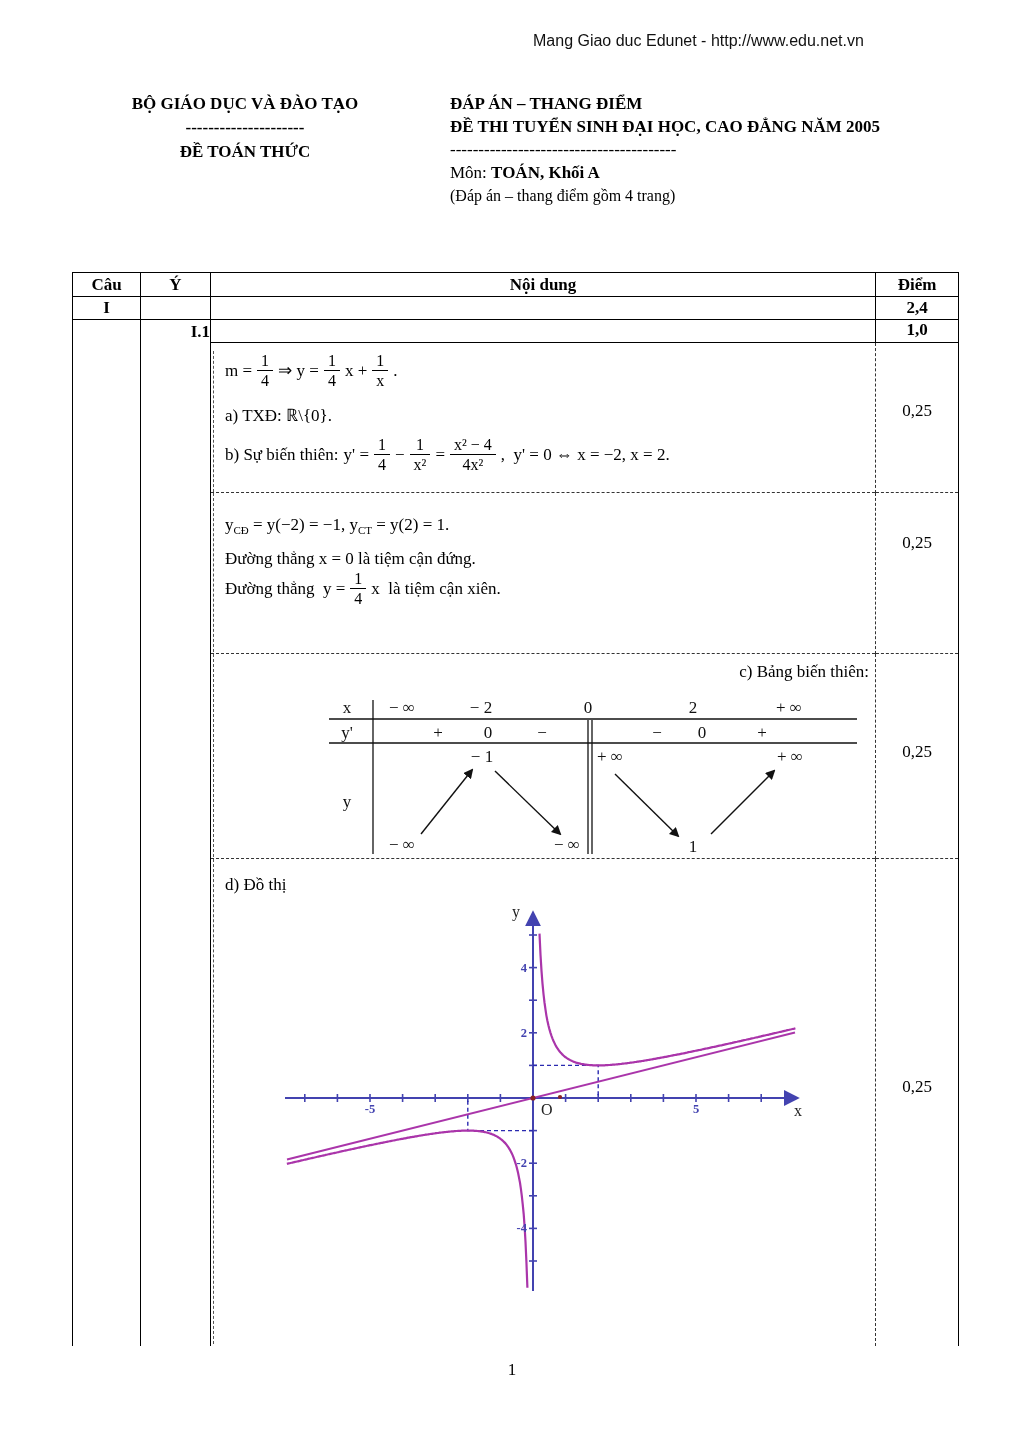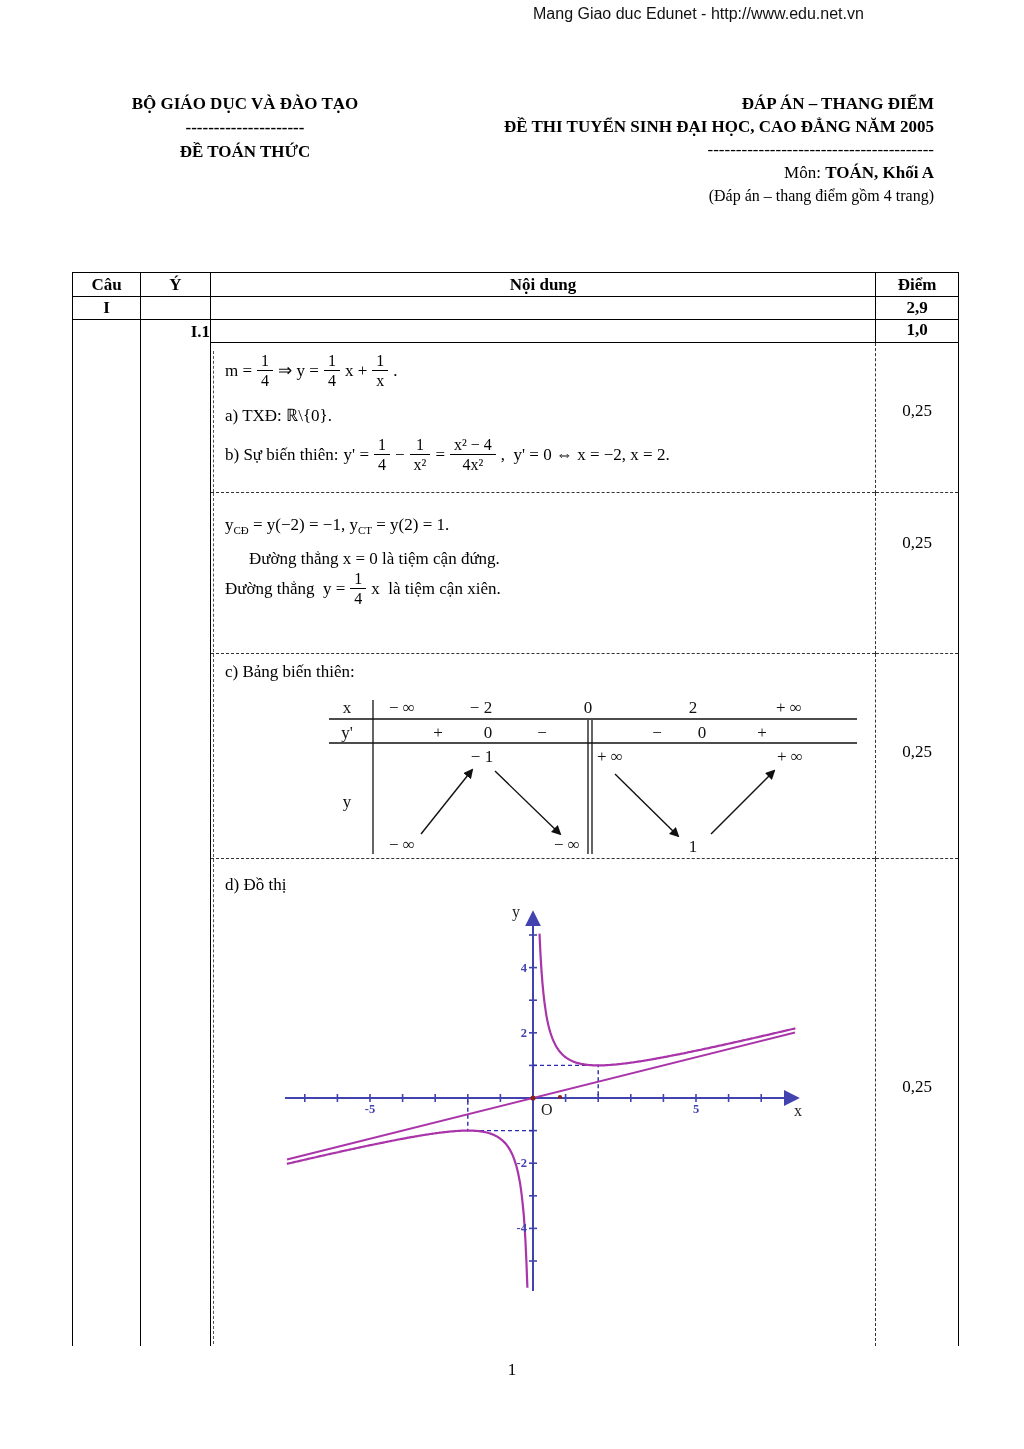--- a/index.html
+++ b/index.html
@@ -1,25 +1,25 @@
 <!DOCTYPE html>
 <html><head>
 <meta charset="utf-8">
 <style>
   * { margin:0; padding:0; box-sizing:border-box; }
   body { background:#e8e8e8; }
   .page { position:relative; width:1024px; height:1449px; background:#ffffff;
           font-family:"Liberation Serif", serif; color:#000; margin:0 auto; overflow:hidden; }
 
-  .watermark { position:absolute; top:5px; left:533px; font-family:"Liberation Sans", sans-serif;
+  .watermark { position:absolute; top:32px; left:533px; font-family:"Liberation Sans", sans-serif;
                font-size:16px; color:#111; }
 
   .hdr-left  { position:absolute; top:92px; left:116px; width:258px; text-align:center;
                font-size:17px; font-weight:bold; line-height:24px; }
-  .hdr-right { position:absolute; top:92px; left:450px; width:484px; text-align:right;
+  .hdr-right { position:absolute; top:92px; left:450px; width:484px; text-align:left;
                font-size:17px; line-height:23px; }
   .hdr-right .b { font-weight:bold; }
   .hdr-right .note { font-size:16px; font-weight:normal; }
 
   table.grade { position:absolute; left:72px; top:272px; width:886px;
                 border-collapse:collapse; table-layout:fixed; font-size:17px; }
   table.grade td, table.grade th { padding:0; vertical-align:top; }
   tr.r-head th { border:1.5px solid #000; font-weight:bold; text-align:center; height:24px;
                  vertical-align:middle; }
   tr.r-q td { border:1.2px solid #000; font-weight:bold; text-align:center; height:23px;
@@ -31,37 +31,37 @@
   td.nd-p  { border-bottom:1.2px solid #000; border-right:1.2px solid #000; height:23px; }
   td.dm-p  { border-bottom:1.2px solid #000; border-right:1.5px solid #000; text-align:center;
              font-weight:bold; vertical-align:middle; }
   td.nd { border-right:1px dashed #333; }
   td.dm { border-right:1.5px solid #000; text-align:center; font-size:17px;font-family:Liberation Serif, serif; }
   tr.c2 td, tr.c3 td, tr.c4 td { border-top:1px dashed #333; }
   tr.c1 { height:143px; } tr.c2 { height:161px; } tr.c3 { height:205px; } tr.c4 { height:487px; }
 
   .blk { margin-left:2px; border-left:1px dashed #555; padding:0 6px 0 11px; }
   .c1 .blk { min-height:141px; } .c2 .blk { min-height:159px; }
-  .c3 .blk { min-height:203px; } .c4 .blk { min-height:485px; }
+  .c3 .blk { min-height:203px;text-align:right; } .c4 .blk { min-height:485px; }
 
   .score { display:inline-block; }
   .sc1 { padding-top:58px; } .sc2 { padding-top:40px; } .sc3 { padding-top:88px; } .sc4 { padding-top:218px; }
 
   .mline { display:flex; align-items:center; gap:5px; white-space:pre; }
   .frac { display:inline-block; text-align:center; font-size:16px; line-height:19px;
           vertical-align:middle; }
   .frac .num { display:block; border-bottom:1.2px solid #000; padding:0 4px; }
   .frac .den { display:block; padding:0 4px; }
   sub.idx { font-size:11px; }
 
   .b1-l1 { margin-top:8px; }
   .b1-la { margin-top:13px; }
   .b1-lb { margin-top:9px; }
   .b2 { padding-top:22px; }
-  .b2-l2 { margin-top:13px;margin-left:24px; }
+  .b2-l2 { margin-top:13px; }
   .b2-l3 { margin-top:0; }
   .b3 { padding-top:8px; }
   .b4 { padding-top:16px; }
 
   .bbt-svg { margin:12px 0 0 100px; display:block; }
   .bbt-svg text { font-family:"Liberation Serif", serif; font-size:17px; fill:#111; }
   .graph-svg { margin:6px 0 0 58px; display:block; }
 
   .page-num { position:absolute; top:1360px; left:0; width:100%; text-align:center; font-size:17px; }
 </style>
@@ -97,21 +97,21 @@
         <tr class="r-head">
       <th>Câu</th>
       <th>Ý</th>
       <th>Nội dung</th>
       <th>Điểm</th>
     </tr>
     <tr class="r-q">
       <td>I</td>
       <td></td>
       <td></td>
-      <td>2,9</td>
+      <td>2,4</td>
     </tr>
     <tr>
       <td class="cau-tall" rowspan="5"></td>
       <td class="y-tall" rowspan="5">
         <div class="part-id">I.1</div>
       </td>
       <td class="nd-p"></td>
       <td class="dm-p">1,0</td>
     </tr>
 

